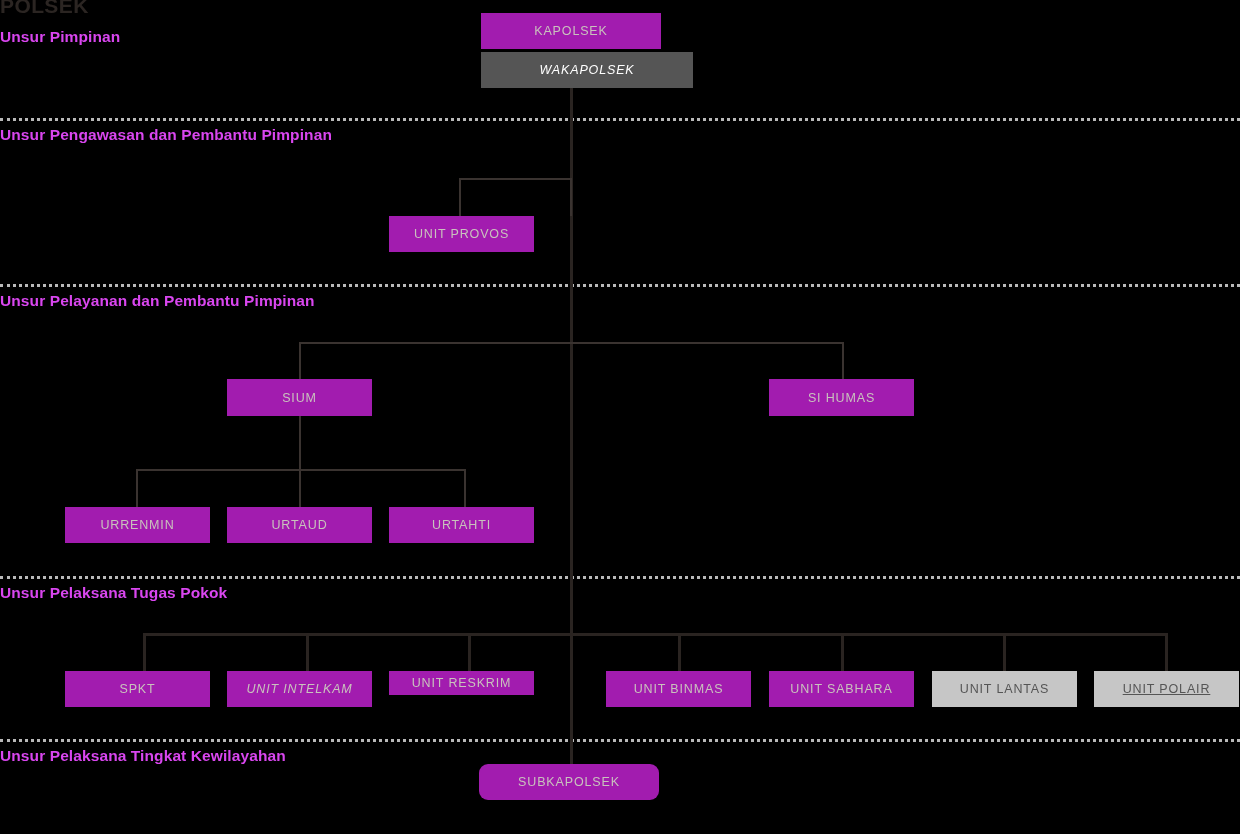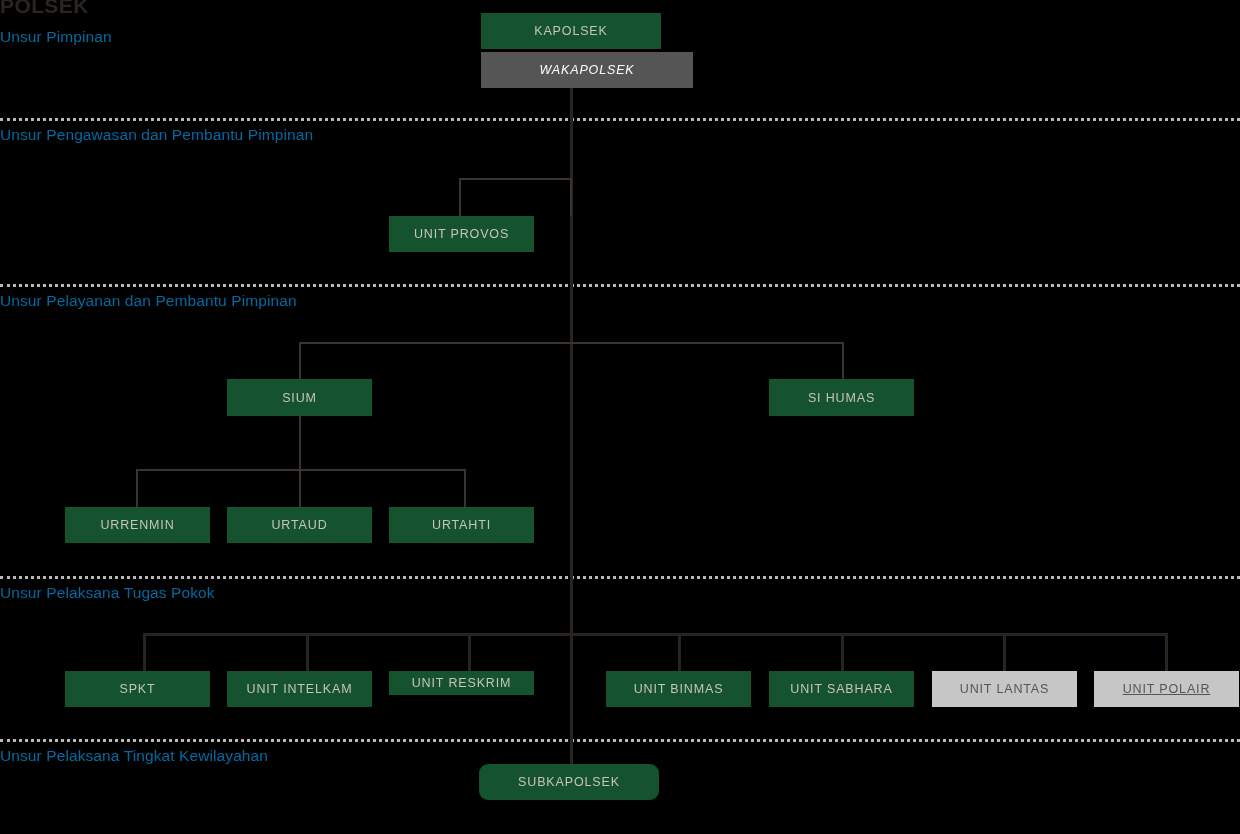--- a/index.html
+++ b/index.html
@@ -28,23 +28,23 @@
     font-size: 21px;
     font-weight: bold;
     letter-spacing: 0.4px;
     color: #2b2522;
     white-space: nowrap;
   }
   .section-label {
     position: absolute;
     left: 0px;
     font-size: 15.5px;
-    font-weight: normal;
+    font-weight: bold;
     letter-spacing: 0.1px;
-    color: #0369a1;
+    color: #d946ef;
     white-space: nowrap;
   }
 
   
   .divider {
     position: absolute;
     left: 0px;
     width: 1240px;
     height: 0px;
     border-top: 3px dotted #b9b9b9;
@@ -70,21 +70,21 @@
     display: flex;
     align-items: center;
     justify-content: center;
     box-sizing: border-box;
     font-size: 12.5px;
     letter-spacing: 0.85px;
     text-align: center;
     white-space: nowrap;
   }
   .node.dark {
-    background: #14532d;
+    background: #a21caf;
     color: #c9c2bd;
   }
   .node.gray {
     background: #555555;
     color: #ffffff;
   }
   .node.light {
     background: #c6c6c6;
     color: #555555;
   }
@@ -137,21 +137,21 @@
   <div class="line-h" style="left:143px; top:633px; width:1024px;"></div>
   <div class="line-v" style="left:143px; top:633px; height:38px;"></div>
   <div class="line-v" style="left:306px; top:633px; height:38px;"></div>
   <div class="line-v" style="left:468px; top:633px; height:38px;"></div>
   <div class="line-v" style="left:678px; top:633px; height:38px;"></div>
   <div class="line-v" style="left:841px; top:633px; height:38px;"></div>
   <div class="line-v" style="left:1003px; top:633px; height:38px;"></div>
   <div class="line-v" style="left:1165px; top:633px; height:38px;"></div>
 
   <div class="node dark" style="left:65px;   top:671px; width:145px; height:36px;">SPKT</div>
-  <div class="node dark" style="left:227px;  top:671px; width:145px; height:36px;">UNIT INTELKAM</div>
+  <div class="node dark" style="left:227px;  top:671px; width:145px; height:36px;font-style:italic;">UNIT INTELKAM</div>
   <div class="node dark" style="left:389px;  top:671px; width:145px; height:24px;">UNIT RESKRIM</div>
   <div class="node dark" style="left:606px;  top:671px; width:145px; height:36px;">UNIT BINMAS</div>
   <div class="node dark" style="left:769px;  top:671px; width:145px; height:36px;">UNIT SABHARA</div>
   <div class="node light" style="left:932px;  top:671px; width:145px; height:36px;">UNIT LANTAS</div>
   <div class="node light" style="left:1094px; top:671px; width:145px; height:36px;text-decoration:underline;">UNIT POLAIR</div>
 
   <div class="node dark" style="left:479px; top:764px; width:180px; height:36px;border-radius:9px;">SUBKAPOLSEK</div>
 
 </div>
 

